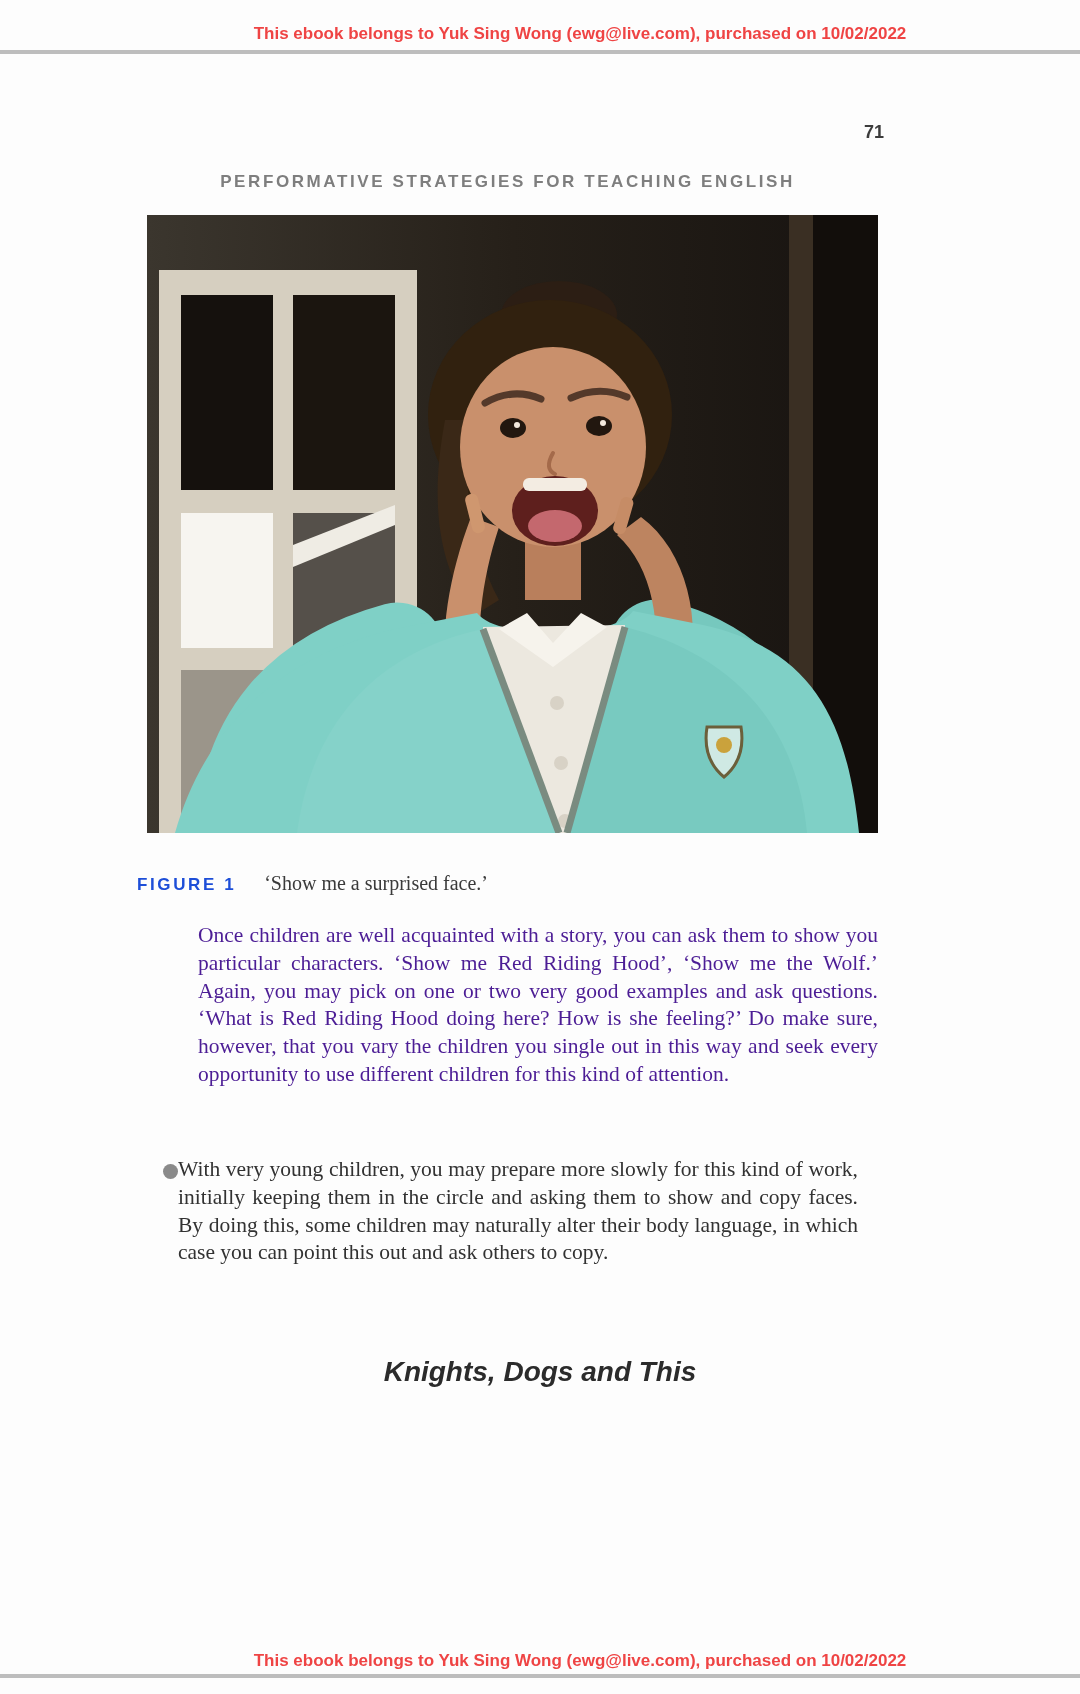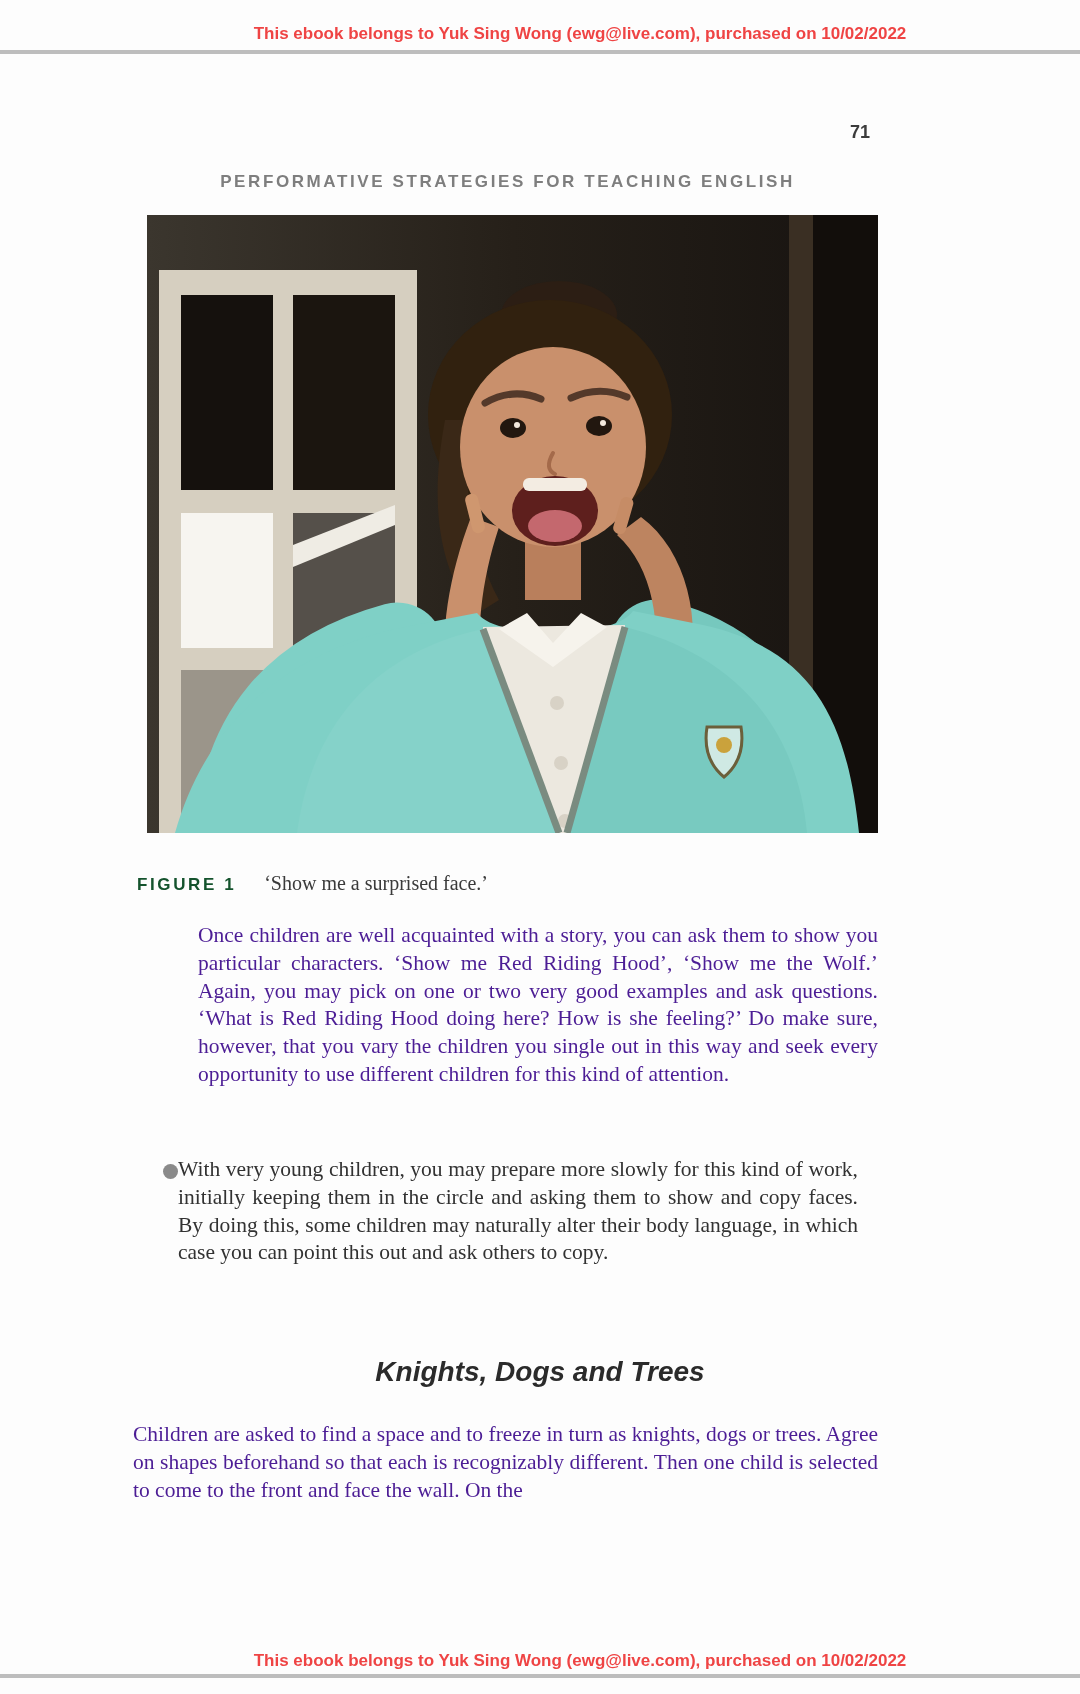--- a/index.html
+++ b/index.html
@@ -28,37 +28,37 @@
   .rule-bottom { top:1674px; }
   .running-head {
     position:absolute; top:124px; left:137px; width:741px;
     text-align:center;
     font-family:"Liberation Sans", sans-serif;
     font-weight:bold; font-size:17px; letter-spacing:2.6px;
     color:#7e7e7e;
     margin-top:48px;
   }
   .page-number {
-    position:absolute; top:122px; right:210px;
+    position:absolute; top:122px; right:196px;
     font-family:"Liberation Sans", sans-serif;
     font-weight:bold; font-size:18px; color:#3c3c3c;
   }
   .figure-image {
     position:absolute; top:215px; left:147px;
     width:731px; height:618px;
     background:#1d1914;
   }
   .figure-image svg { display:block; width:100%; height:100%; }
   .figure-caption {
     position:absolute; top:872px; left:137px; width:741px;
   }
   .figure-label {
     font-family:"Liberation Sans", sans-serif;
     font-weight:bold; font-size:17px; letter-spacing:2.6px;
-    color:#14532d;
+    color:#1d4ed8;
   }
   .figure-text {
     font-family:"Liberation Serif", serif;
     font-size:20px; color:#3a3a3a; margin-left:24px;
   }
   .para {
     position:absolute;
     font-size:21.5px; line-height:27.8px;
     text-align:justify;
     color:#4c1d95;
@@ -180,20 +180,19 @@
     <span class="figure-text">‘Show me a surprised face.’</span>
   </div>
 
   <p class="para para-indented para-1">Once children are well acquainted with a story, you can ask them to show you particular characters. ‘Show me Red Riding Hood’, ‘Show me the Wolf.’ Again, you may pick on one or two very good examples and ask questions. ‘What is Red Riding Hood doing here? How is she feeling?’ Do make sure, however, that you vary the children you single out in this way and seek every opportunity to use different children for this kind of attention.</p>
 
   <div class="bullet-row">
     <span class="bullet-dot"></span>
     <p class="bullet-text">With very young children, you may prepare more slowly for this kind of work, initially keeping them in the circle and asking them to show and copy faces. By doing this, some children may naturally alter their body language, in which case you can point this out and ask others to copy.</p>
   </div>
 
-  <h2 class="section-heading">Knights, Dogs and Trees</h2>
+  <h2 class="section-heading">Knights, Dogs and This</h2>
 
-  <p class="para para-full para-2">Children are asked to find a space and to freeze in turn as knights, dogs or trees. Agree on shapes beforehand so that each is recognizably different. Then one child is selected to come to the front and face the wall. On the</p>
 
   <div class="notice notice-bottom">This ebook belongs to Yuk Sing Wong (ewg@live.com), purchased on 10/02/2022</div>
   <div class="rule rule-bottom"></div>
 
 </div>
 
 </body></html>

